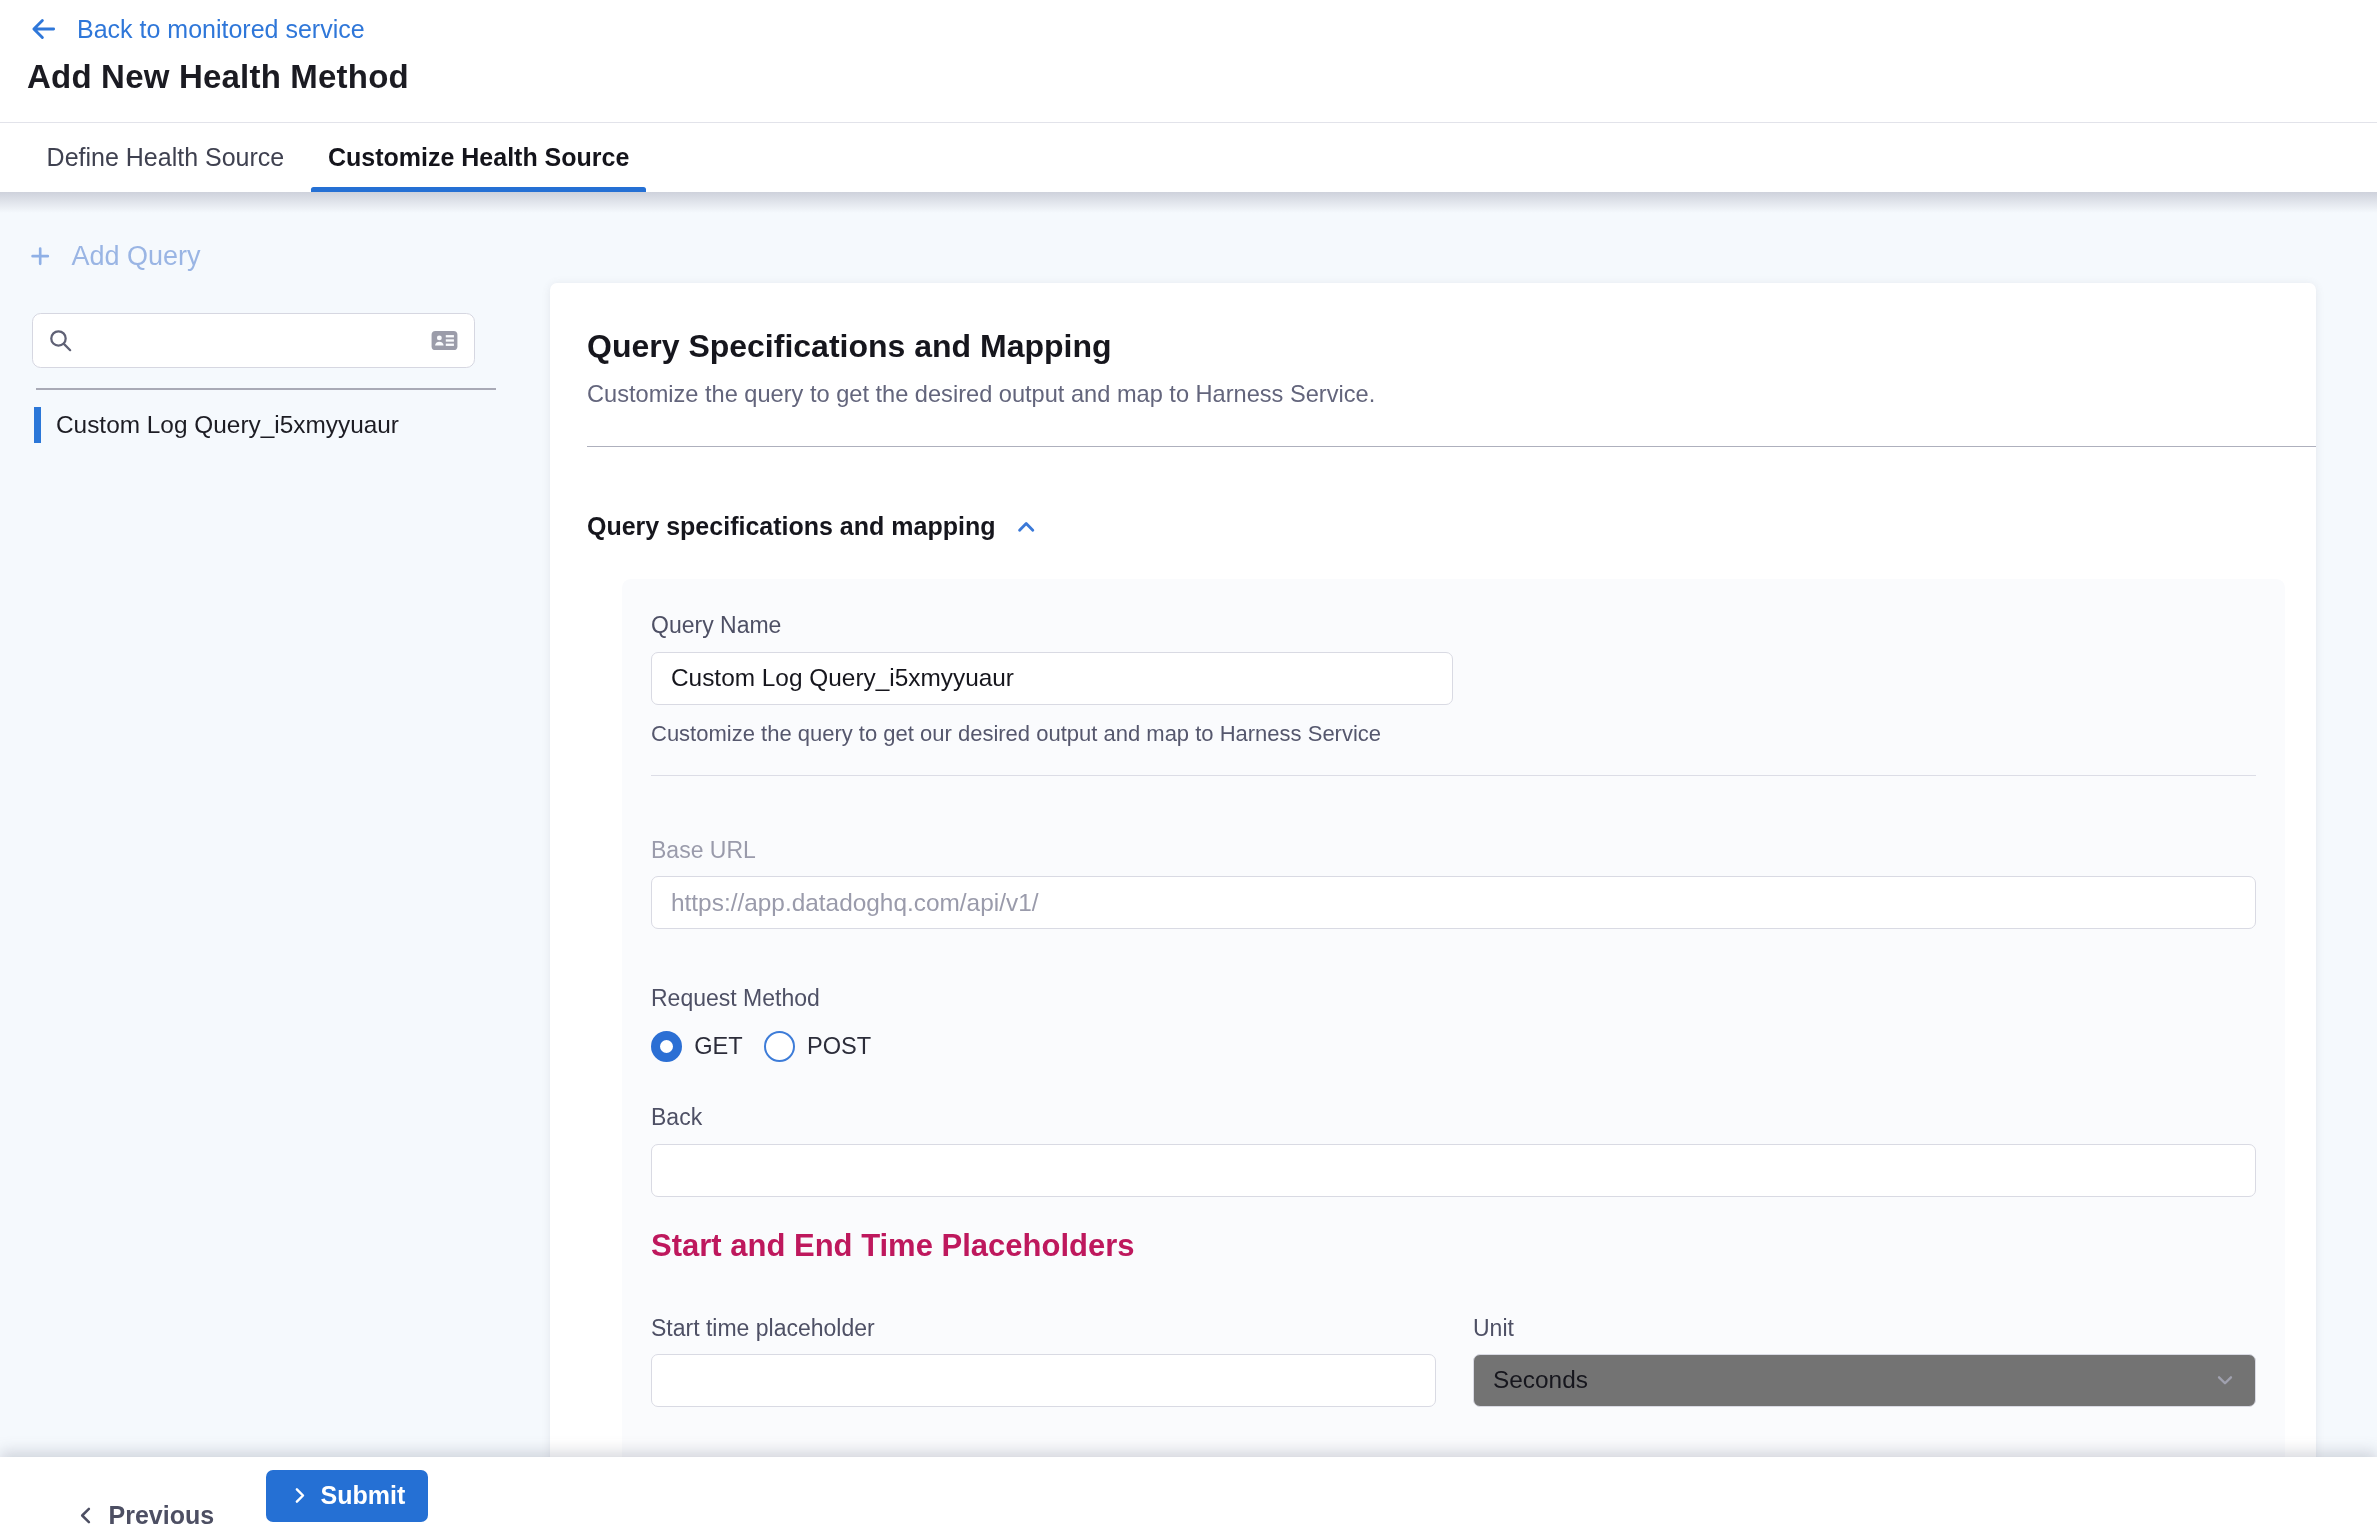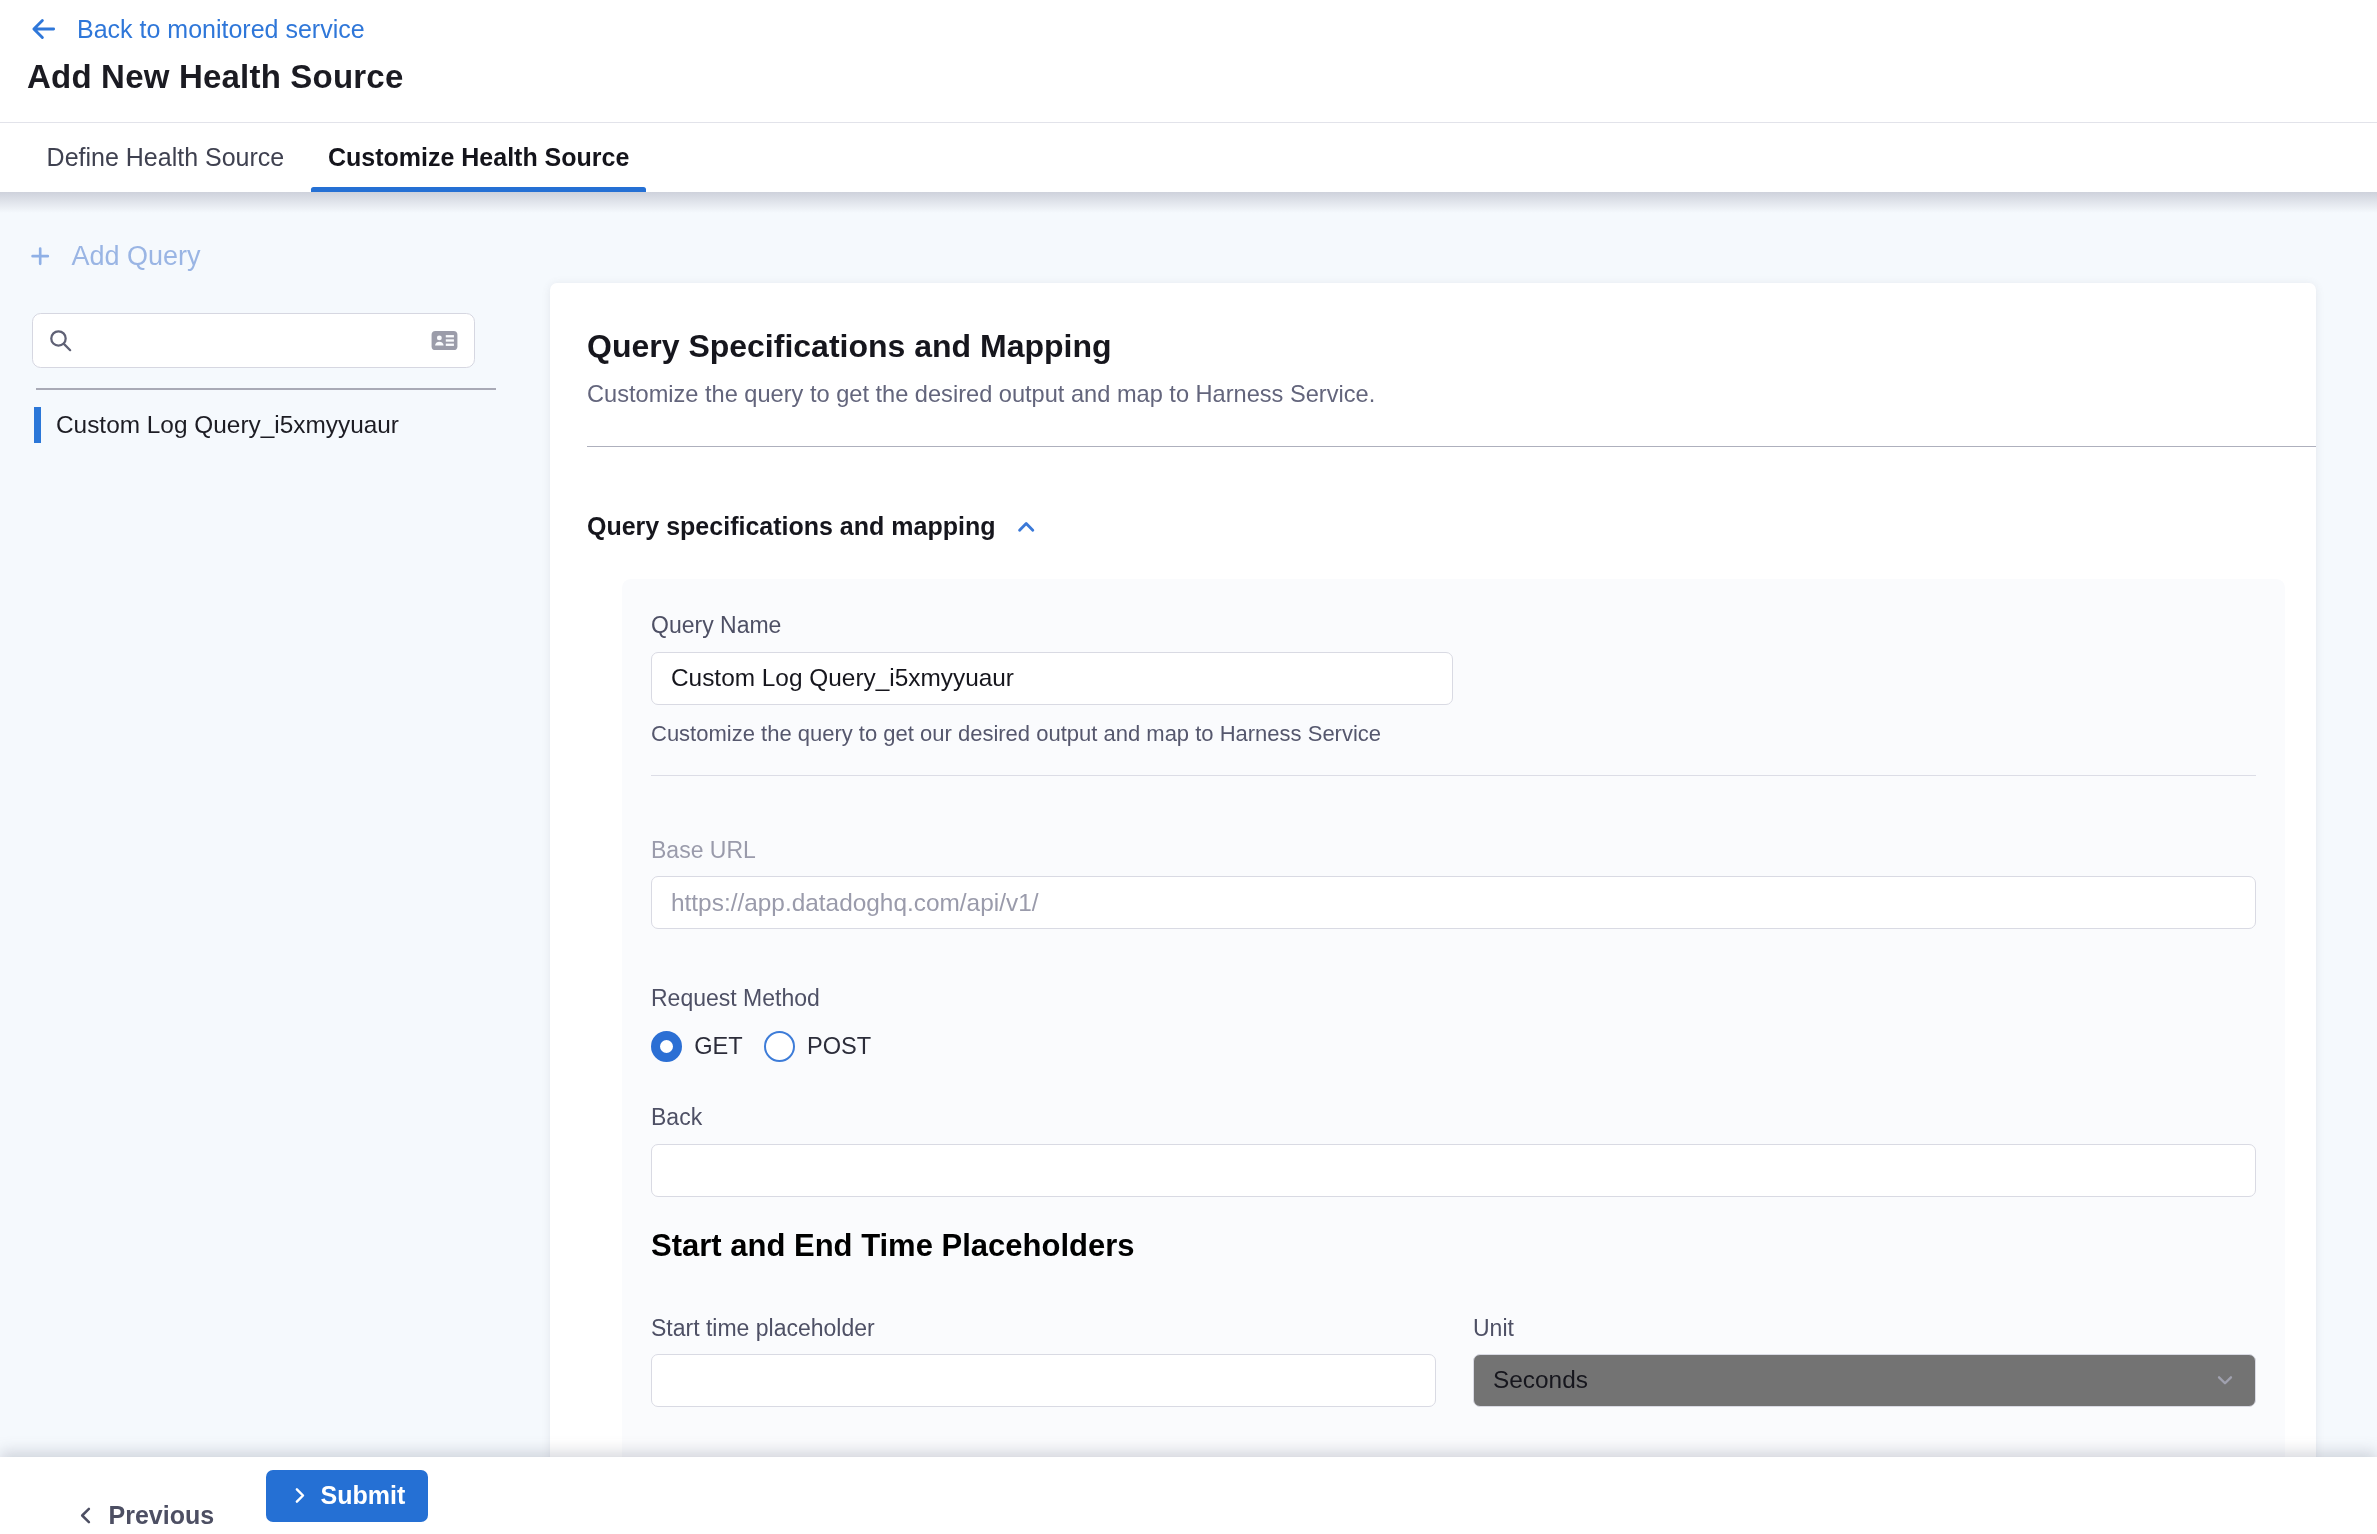--- a/index.html
+++ b/index.html
@@ -115,21 +115,21 @@
   .group-baseurl { margin-top: 61px; }
   .group-method { margin-top: 56px; }
   .radio-row { display: flex; align-items: center; gap: 21px; margin-top: 19px; }
   .radio-option { display: flex; align-items: center; gap: 12.2px; cursor: pointer; }
   .radio { width: 31px; height: 31px; border-radius: 50%; background: #fff; flex: 0 0 auto; }
   .radio.checked { border: 9.6px solid #2b6fd4; }
   .radio.unchecked { border: 2.6px solid #3d7cd8; }
   .radio-label { font-size: 23.6px; color: #2c2d3a; }
 
   .group-path { margin-top: 42px; }
-  .time-title { margin: 31px 0 0 0; font-size: 31px; font-weight: 700; color: #000000; }
+  .time-title { margin: 31px 0 0 0; font-size: 31px; font-weight: 700; color: #be185d; }
   .time-row { display: flex; gap: 37px; margin-top: 51px; }
   .time-col-start { width: 785px; }
   .time-col-unit { flex: 1; }
   .select-box {
     height: 53px; background: #737373; border: 1.7px solid #d9dae3; border-radius: 7px;
     display: flex; align-items: center; justify-content: space-between;
     padding: 0 17.5px 0 19px; cursor: pointer;
   }
   .select-value { font-size: 24.4px; color: #16161d; }
 
@@ -160,21 +160,21 @@
 
 <div class="topbar">
   <div class="back-row">
     <span style="display:flex;">
       <svg width="30" height="30" viewBox="0 0 24 24" fill="none">
         <path d="M20.5 12 H4.8 M11.5 5.2 L4.7 12 l6.8 6.8" stroke="#2f77d9" stroke-width="2.3" stroke-linecap="round" stroke-linejoin="round"></path>
       </svg>
     </span>
     <span class="back-link">Back to monitored service</span>
   </div>
-  <div class="page-title">Add New Health Source</div>
+  <div class="page-title">Add New Health Method</div>
   <div class="topbar-hairline"></div>
   <div class="tabs">
     <div class="tab tab-define">Define Health Source</div>
     <div class="tab tab-customize active">Customize Health Source</div>
   </div>
 </div>
 <div class="tabbar-shadow"></div>
 
 <div class="content">
 

